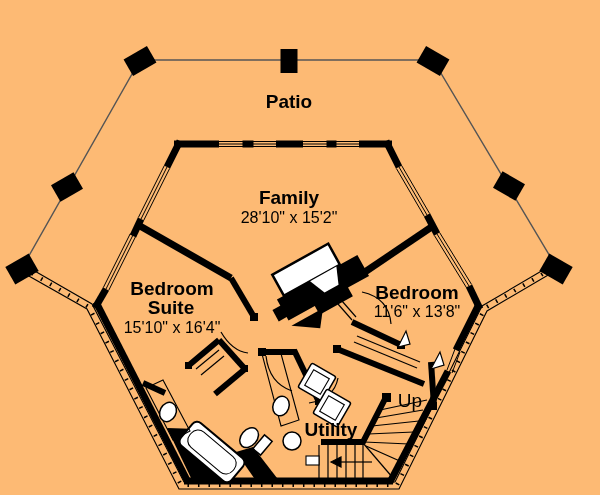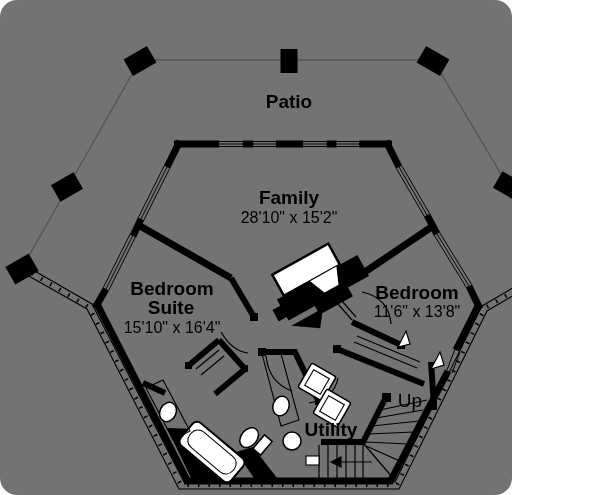--- a/index.html
+++ b/index.html
@@ -1,22 +1,21 @@
 <!DOCTYPE html>
 <html><head>
 <meta charset="utf-8">
 <style>
   html,body{margin:0;padding:0;background:#ffffff;}
   .stage{
     position:relative;
-    width:512px;height:495px;
-    background:#737373;
+    width:600px;height:495px;
+    background:#fdba74;
     font-family:"Liberation Sans", sans-serif;
     overflow:hidden;
-    border-radius:17px;
   }
   svg{display:block}
   .room-name{font-family:"Liberation Sans",sans-serif;font-weight:700;font-size:19px;fill:#000;}
   .room-dims{font-family:"Liberation Sans",sans-serif;font-weight:400;font-size:16px;fill:#000;}
   .up-label{font-family:"Liberation Sans",sans-serif;font-weight:400;font-size:19px;fill:#000;}
   .thin{stroke:#000;stroke-width:1.2;fill:none;}
   .fixture{stroke:#000;stroke-width:1.5;fill:#fff;}
 </style>
 </head>
 <body>

